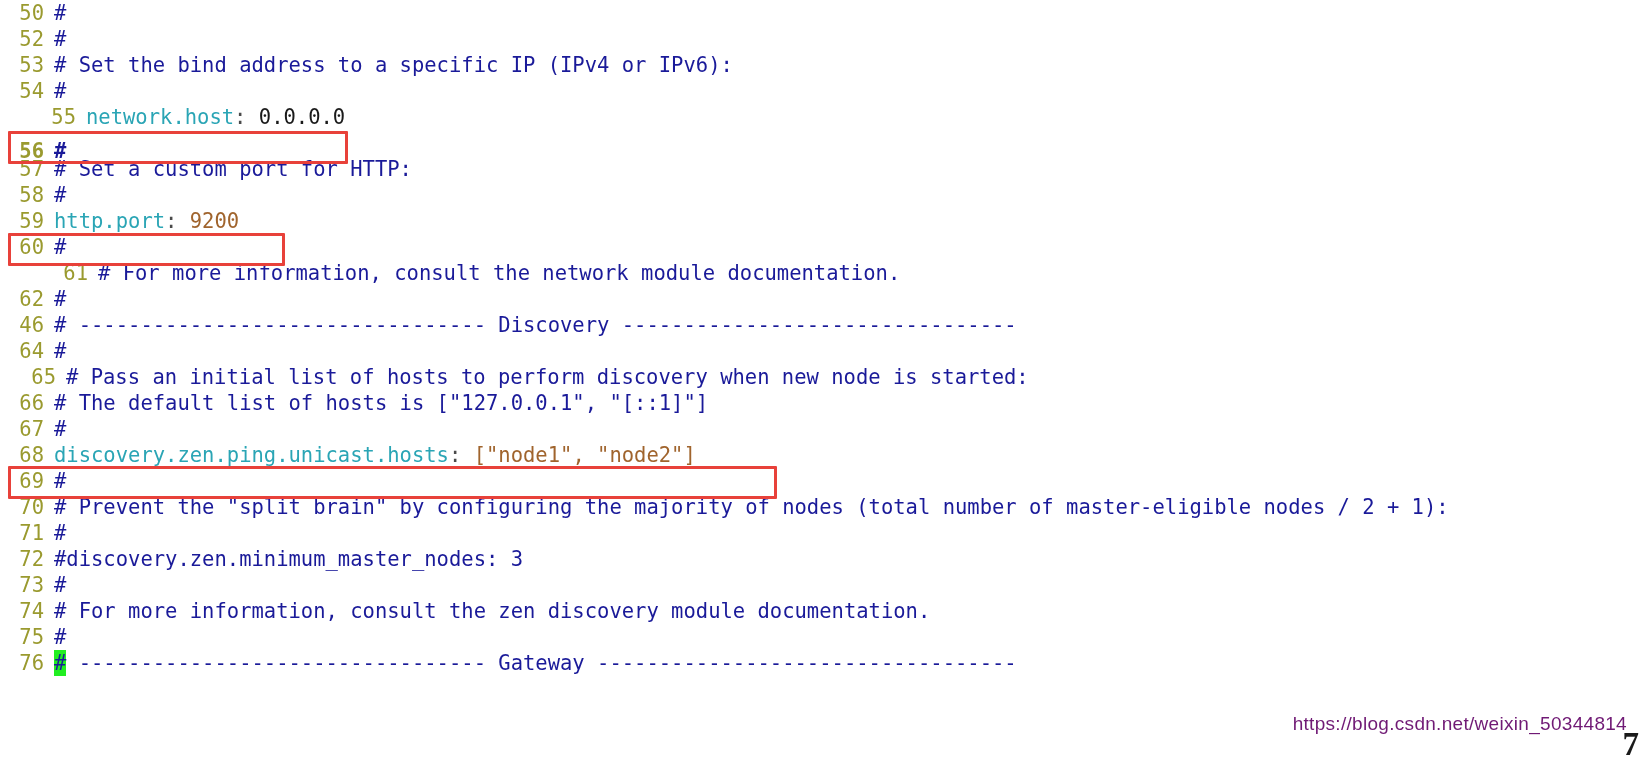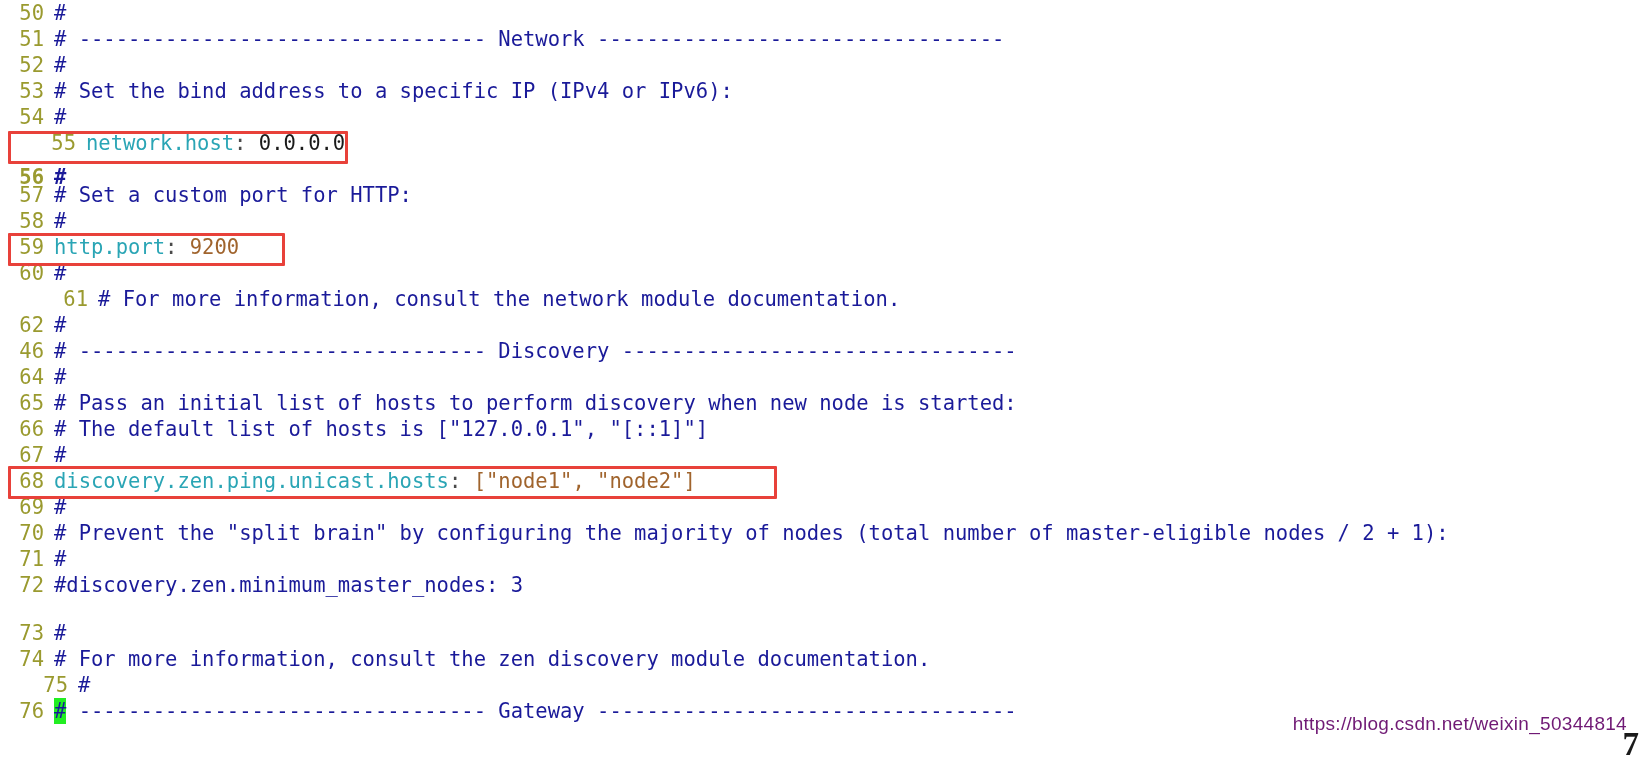--- a/index.html
+++ b/index.html
@@ -87,45 +87,44 @@
     font-size: 33px;
     color: #1a1a1a;
   }
 </style>
 </head>
 <body>
 
 <div id="editor">
   <div id="code-lines">
       <div class="code-line" style="top: 0px;"><span class="lineno">50</span><span class="gutter-gap"></span><span class="tok-comment">#</span></div>
-      <div class="code-line" style="top: 0px;"><span class="lineno">51</span><span class="gutter-gap"></span><span class="tok-comment"># --------------------------------- Network ---------------------------------</span></div>
       <div class="code-line" style="top: 0px;"><span class="lineno">52</span><span class="gutter-gap"></span><span class="tok-comment">#</span></div>
       <div class="code-line" style="top: 0px;"><span class="lineno">53</span><span class="gutter-gap"></span><span class="tok-comment"># Set the bind address to a specific IP (IPv4 or IPv6):</span></div>
       <div class="code-line" style="top: 0px;"><span class="lineno">54</span><span class="gutter-gap"></span><span class="tok-comment">#</span></div>
       <div class="code-line" style="top: 0px; margin-left: 32px;"><span class="lineno">55</span><span class="gutter-gap"></span><span class="tok-key">network.host</span><span class="tok-punct">: </span><span class="tok-value">0.0.0.0</span></div>
       <div class="code-line" style="top: 8px; font-weight: bold;"><span class="lineno">56</span><span class="gutter-gap"></span><span class="tok-comment">#</span></div>
       <div class="code-line" style="top: 0px;"><span class="lineno">57</span><span class="gutter-gap"></span><span class="tok-comment"># Set a custom port for HTTP:</span></div>
       <div class="code-line" style="top: 0px;"><span class="lineno">58</span><span class="gutter-gap"></span><span class="tok-comment">#</span></div>
       <div class="code-line" style="top: 0px;"><span class="lineno">59</span><span class="gutter-gap"></span><span class="tok-key">http.port</span><span class="tok-punct">: </span><span class="tok-number">9200</span></div>
       <div class="code-line" style="top: 0px;"><span class="lineno">60</span><span class="gutter-gap"></span><span class="tok-comment">#</span></div>
       <div class="code-line" style="top: 0px; padding-left: 44px;"><span class="lineno">61</span><span class="gutter-gap"></span><span class="tok-comment"># For more information, consult the network module documentation.</span></div>
       <div class="code-line" style="top: 0px;"><span class="lineno">62</span><span class="gutter-gap"></span><span class="tok-comment">#</span></div>
       <div class="code-line" style="top: 0px;"><span class="lineno">46</span><span class="gutter-gap"></span><span class="tok-comment"># --------------------------------- Discovery --------------------------------</span></div>
       <div class="code-line" style="top: 0px;"><span class="lineno">64</span><span class="gutter-gap"></span><span class="tok-comment">#</span></div>
-      <div class="code-line" style="top: 0px;"><span class="lineno">65</span><span class="gutter-gap"></span><span class="tok-comment"># Pass an initial list of hosts to perform discovery when new node is started:</span></div>
+      <div class="code-line" style="top: 0px; padding-left: 12px;"><span class="lineno">65</span><span class="gutter-gap"></span><span class="tok-comment"># Pass an initial list of hosts to perform discovery when new node is started:</span></div>
       <div class="code-line" style="top: 0px;"><span class="lineno">66</span><span class="gutter-gap"></span><span class="tok-comment"># The default list of hosts is ["127.0.0.1", "[::1]"]</span></div>
       <div class="code-line" style="top: 0px;"><span class="lineno">67</span><span class="gutter-gap"></span><span class="tok-comment">#</span></div>
       <div class="code-line" style="top: 0px;"><span class="lineno">68</span><span class="gutter-gap"></span><span class="tok-key">discovery.zen.ping.unicast.hosts</span><span class="tok-punct">: </span><span class="tok-string">["node1", "node2"]</span></div>
       <div class="code-line" style="top: 0px;"><span class="lineno">69</span><span class="gutter-gap"></span><span class="tok-comment">#</span></div>
       <div class="code-line" style="top: 0px;"><span class="lineno">70</span><span class="gutter-gap"></span><span class="tok-comment"># Prevent the "split brain" by configuring the majority of nodes (total number of master-eligible nodes / 2 + 1):</span></div>
       <div class="code-line" style="top: 0px;"><span class="lineno">71</span><span class="gutter-gap"></span><span class="tok-comment">#</span></div>
       <div class="code-line" style="top: 0px;"><span class="lineno">72</span><span class="gutter-gap"></span><span class="tok-comment">#discovery.zen.minimum_master_nodes: 3</span></div>
-      <div class="code-line" style="top: 0px; margin-top: 22px;"><span class="lineno">73</span><span class="gutter-gap"></span><span class="tok-comment">#</span></div>
+      <div class="code-line" style="top: 0px;"><span class="lineno">73</span><span class="gutter-gap"></span><span class="tok-comment">#</span></div>
       <div class="code-line" style="top: 0px;"><span class="lineno">74</span><span class="gutter-gap"></span><span class="tok-comment"># For more information, consult the zen discovery module documentation.</span></div>
-      <div class="code-line" style="top: 0px; margin-left: 24px;"><span class="lineno">75</span><span class="gutter-gap"></span><span class="tok-comment">#</span></div>
+      <div class="code-line" style="top: 0px;"><span class="lineno">75</span><span class="gutter-gap"></span><span class="tok-comment">#</span></div>
       <div class="code-line" style="top: 0px;"><span class="lineno">76</span><span class="gutter-gap"></span><span class="cursor-cell">#</span><span class="tok-comment"> --------------------------------- Gateway ----------------------------------</span></div>
     </div>
   <div id="boxes">
       <div class="hl-box" style="left: 8px; top: 131px; width: 340px; height: 33px;"></div>
       <div class="hl-box" style="left: 8px; top: 233px; width: 277px; height: 33px;"></div>
       <div class="hl-box" style="left: 8px; top: 466px; width: 769px; height: 33px;"></div>
     </div>
   <div id="watermark">https://blog.csdn.net/weixin_50344814</div>
   <div id="page-badge">7</div>
 </div>

